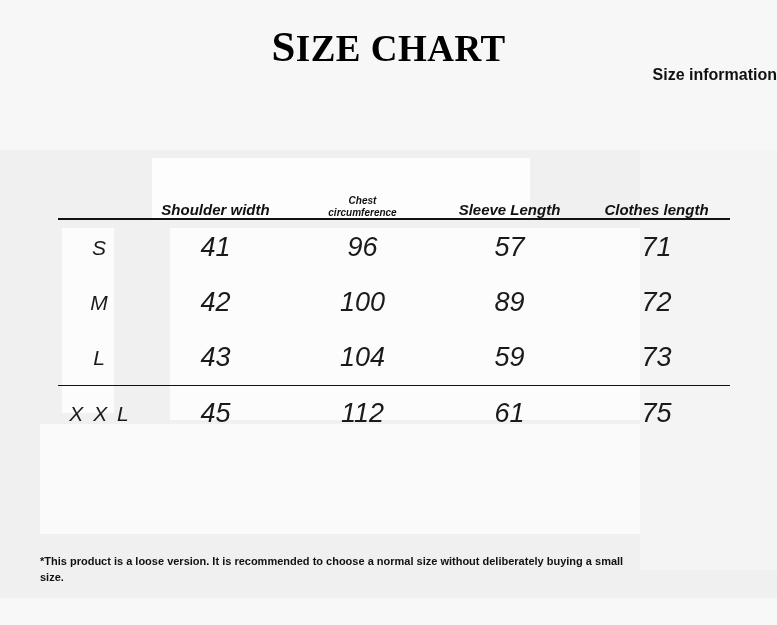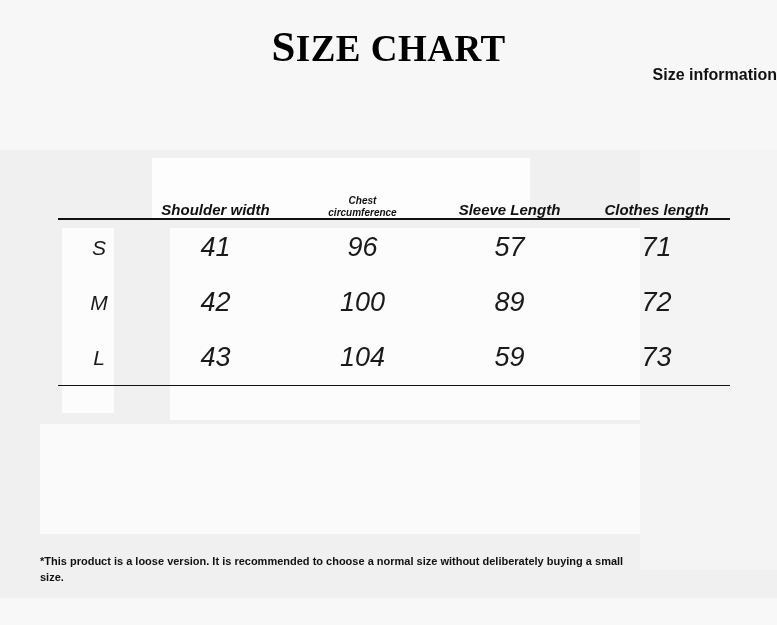--- a/index.html
+++ b/index.html
@@ -186,19 +186,26 @@
           <td>89</td>
           <td>72</td>
         </tr>
         <tr class="rule-row">
           <td class="size-cell">L</td>
           <td>43</td>
           <td>104</td>
           <td>59</td>
           <td>73</td>
         </tr>
+        <tr>
+          <td class="size-cell">X X L</td>
+          <td>45</td>
+          <td>112</td>
+          <td>61</td>
+          <td>75</td>
+        </tr>
       </tbody>
     </table>
   </div>
 
   <div class="footnote">*This product is a loose version. It is recommended to choose a normal size without deliberately buying a small size.</div>
 
 </div>
 
 </body></html>

